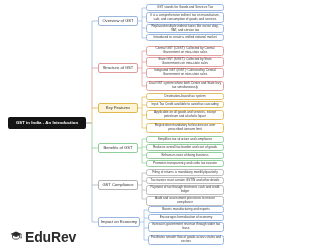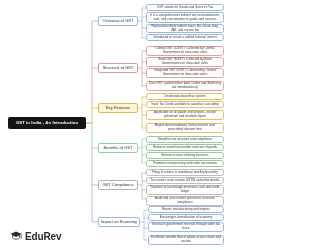--- a/index.html
+++ b/index.html
@@ -104,21 +104,21 @@
     position: absolute;
     left: 10px;
     top: 228px;
     display: flex;
     align-items: center;
     gap: 3px;
     z-index: 6;
   }
   #logo .cap-icon { display: block; }
   #logo .logo-text {
-    font-size: 10px;
+    font-size: 14px;
     font-weight: bold;
     color: #2b2b2b;
     letter-spacing: -0.15px;
     line-height: 1;
   }
 </style>
 </head>
 <body>
 
 <div id="canvas">

